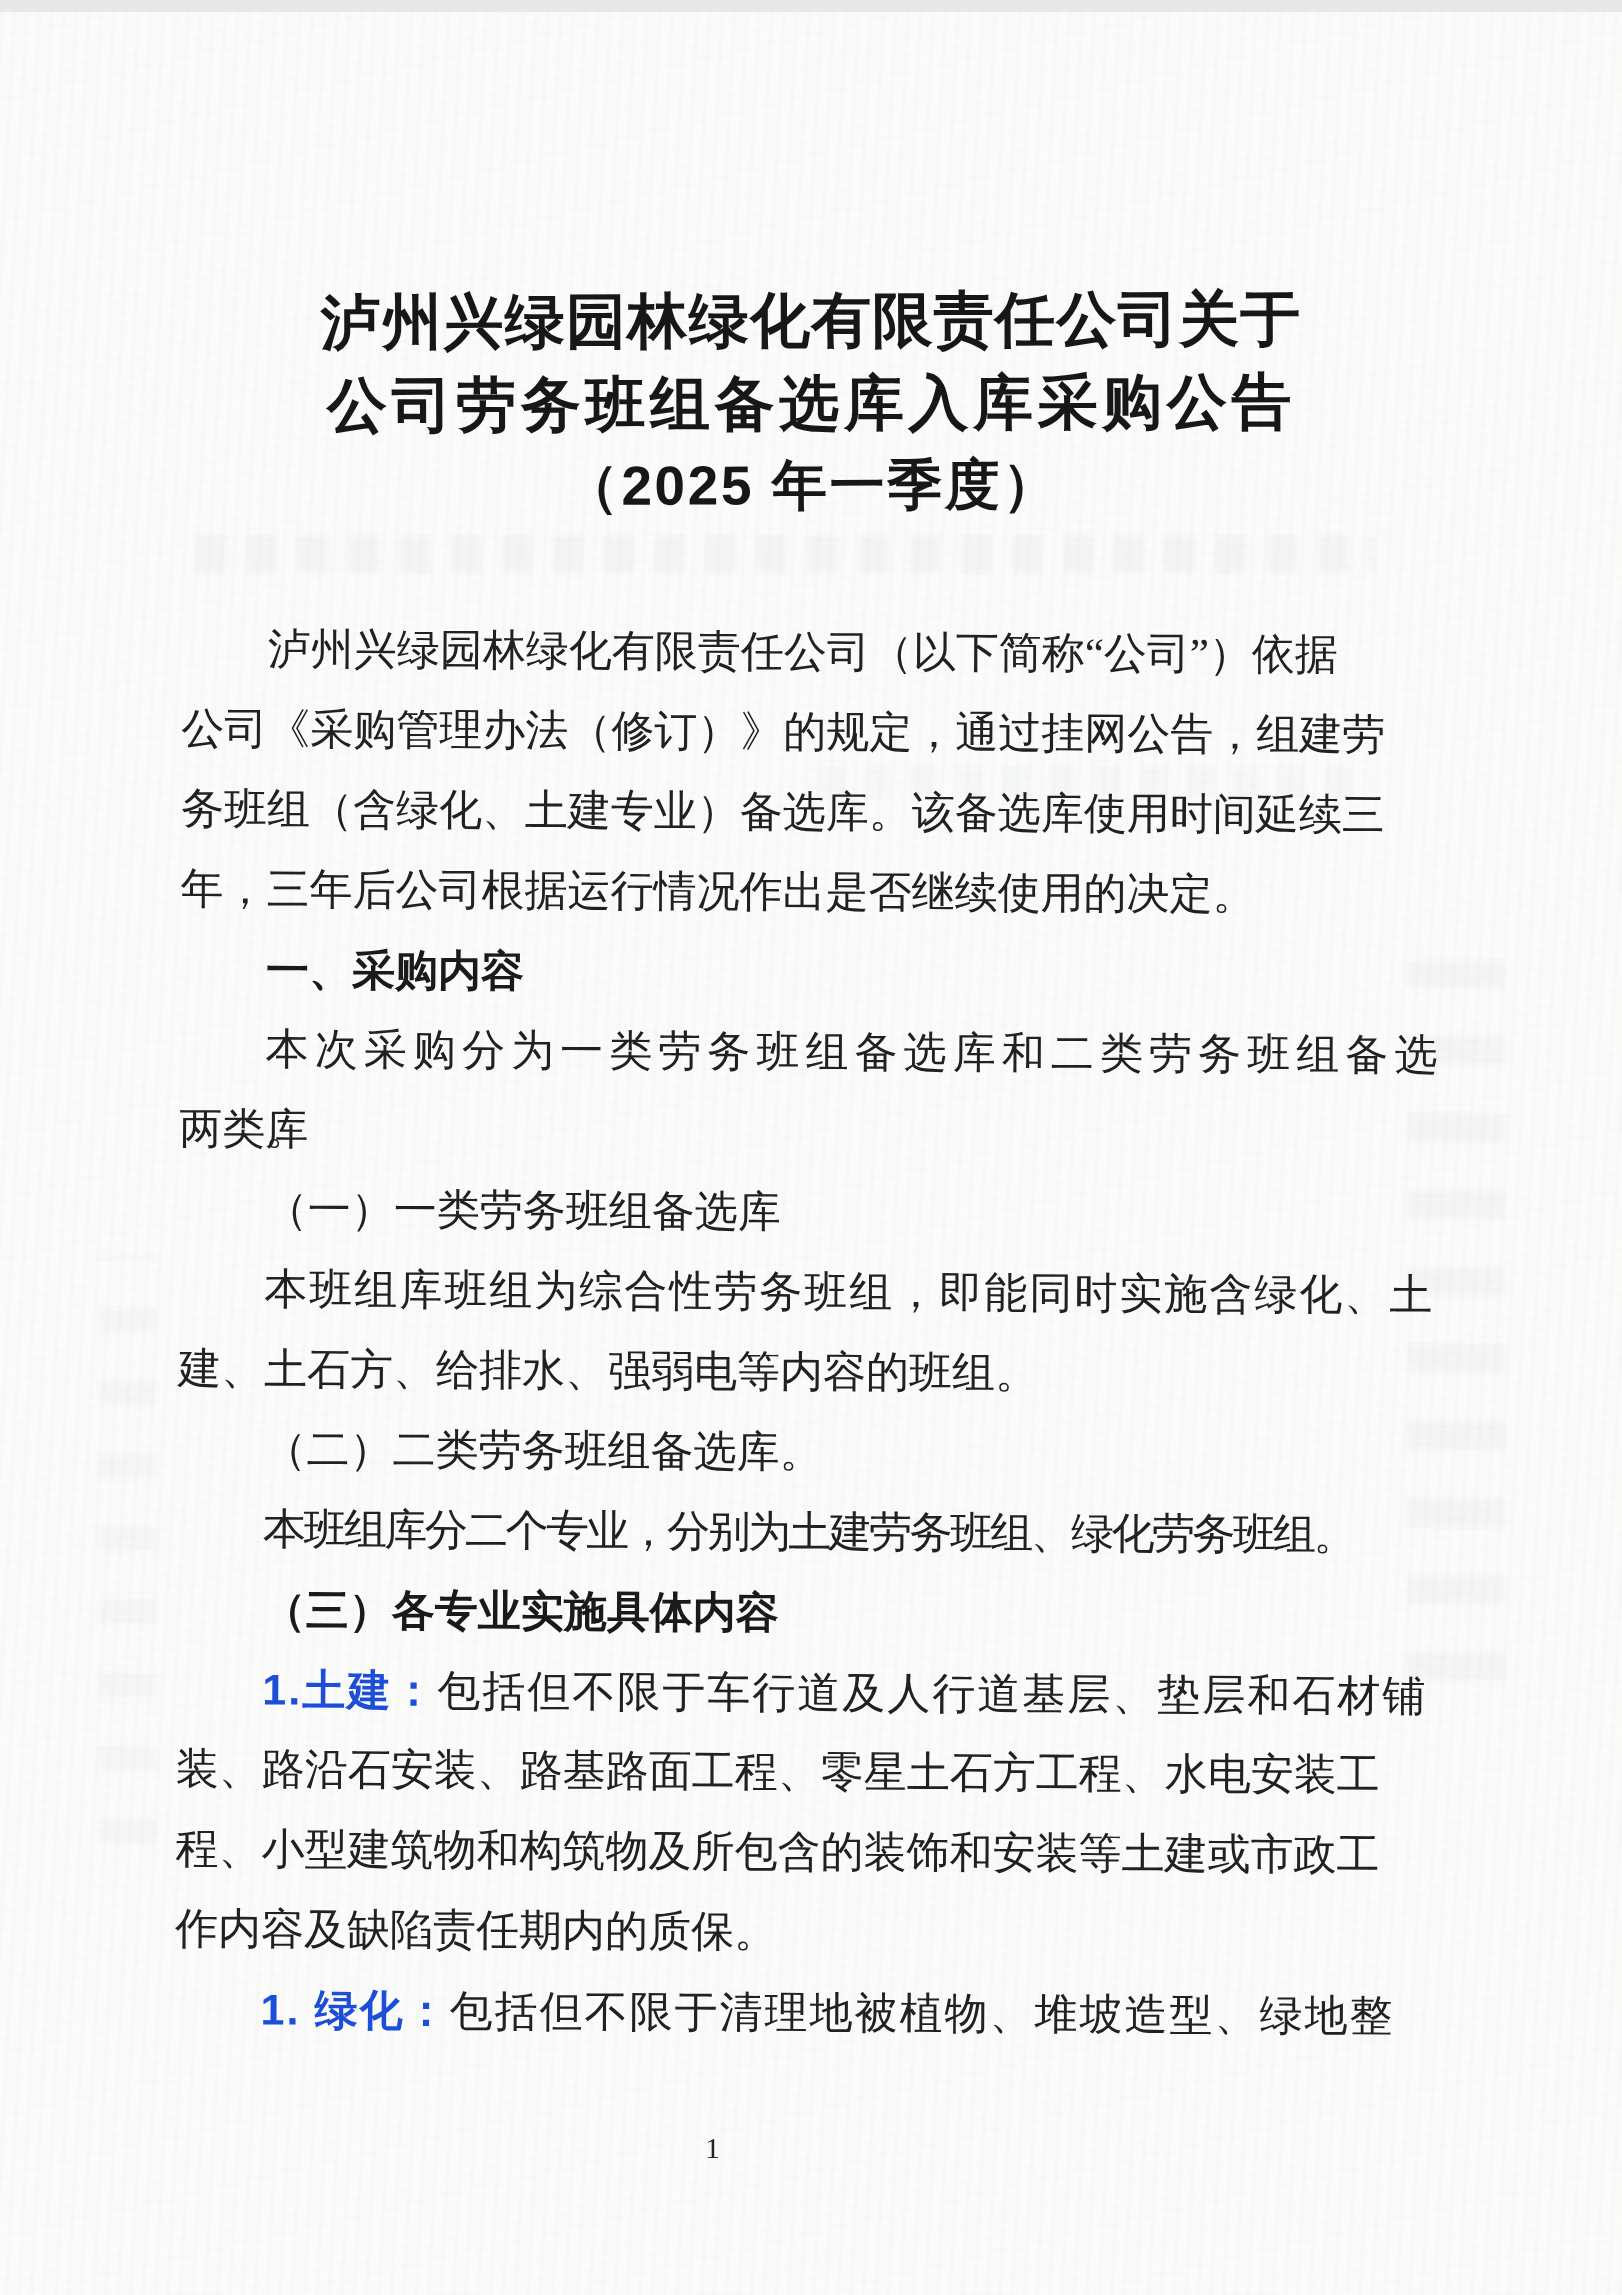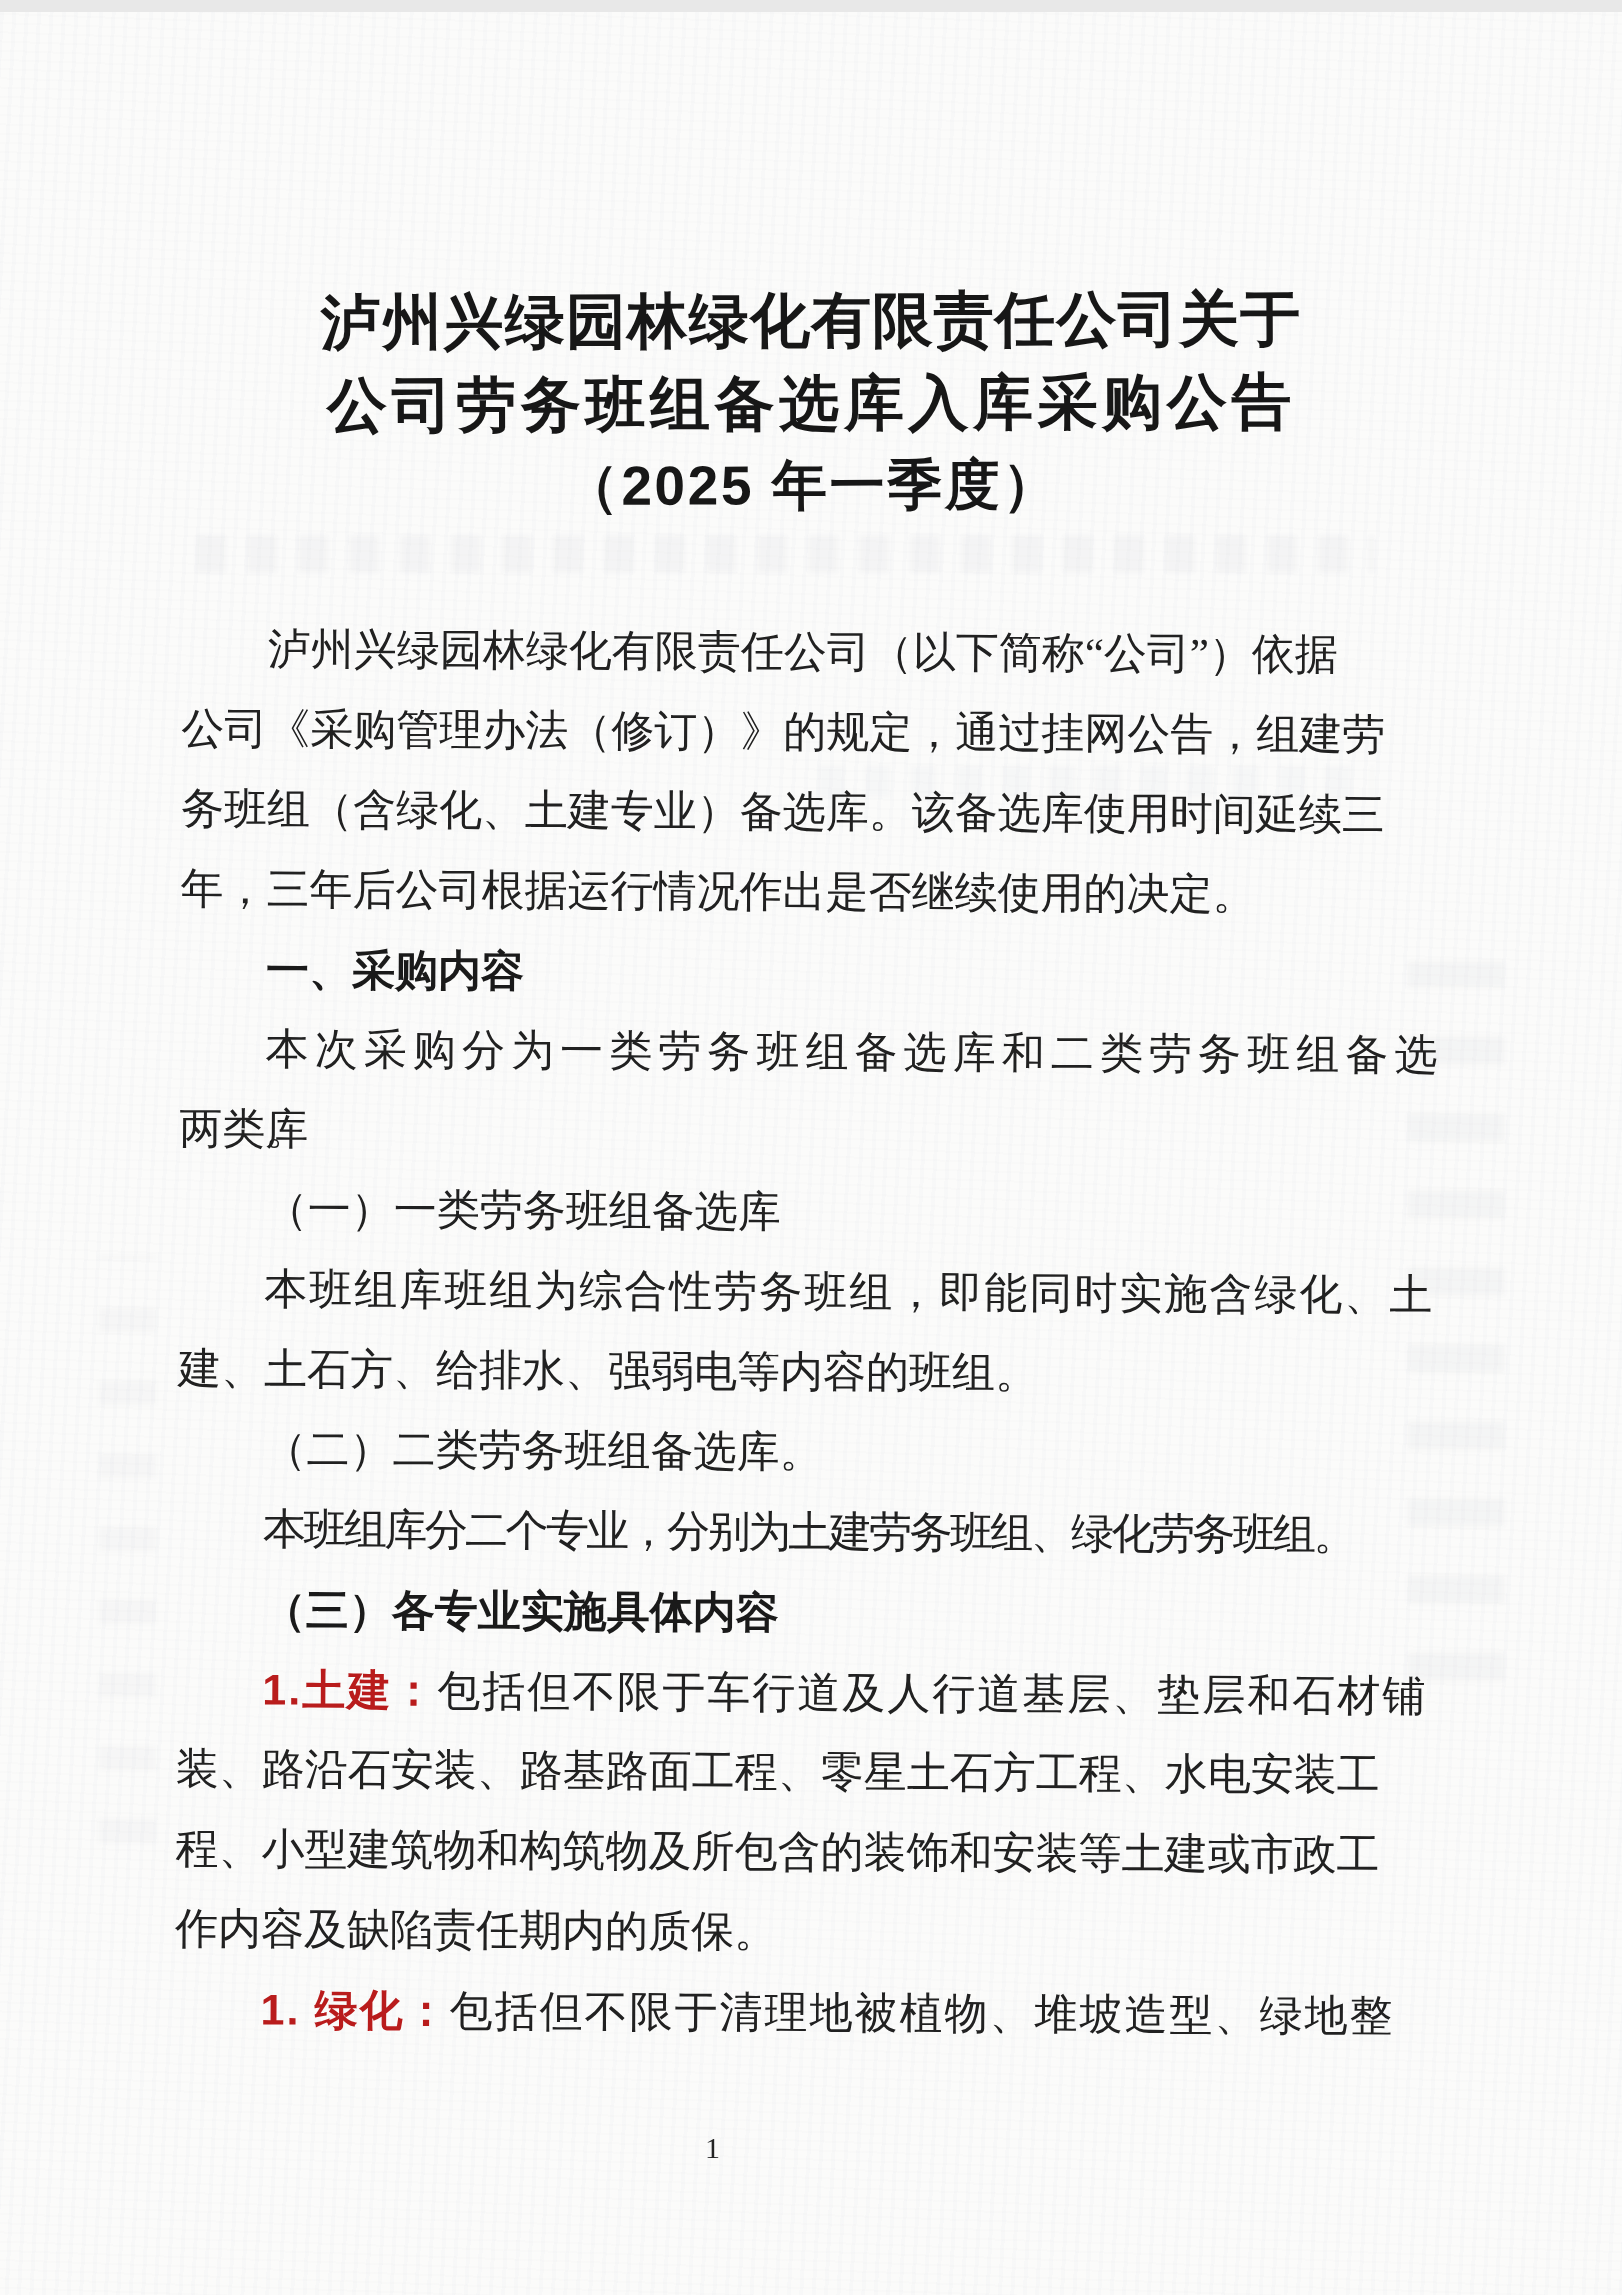--- a/index.html
+++ b/index.html
@@ -102,21 +102,21 @@
     text-align: justify;
     text-align-last: justify;
     white-space: normal;
     letter-spacing: 5.2px;
   }
   .stretch-sm { letter-spacing: 2px; }
   .tight { letter-spacing: -2.6px; }
   .strong {
     font-family: "Liberation Sans", sans-serif;
     font-weight: bold;
-    color: #b91c1c;
+    color: #1d4ed8;
   }
 
   .page-number {
     position: absolute;
     left: 705px;
     top: 2119px;
     font-size: 30px;
     color: #242424;
     font-family: "Liberation Serif", serif;
   }

